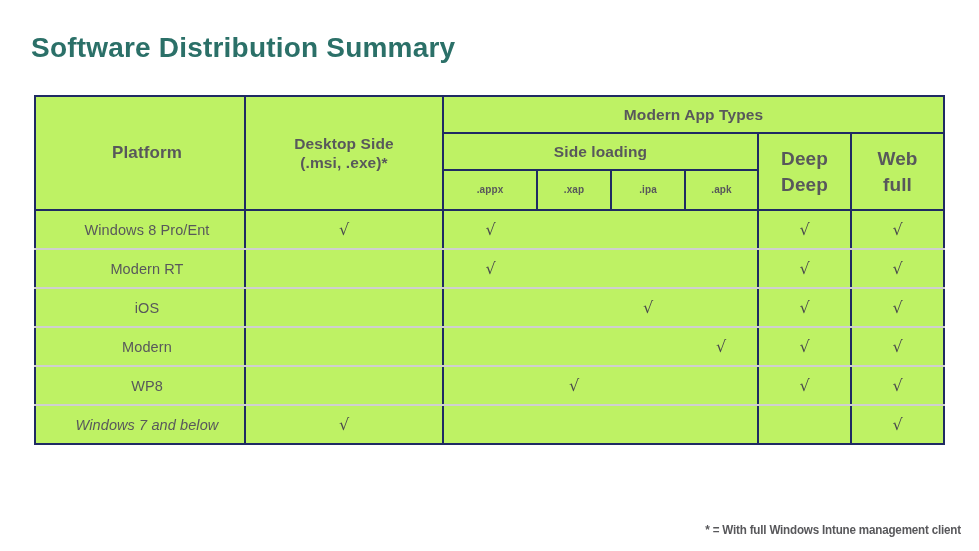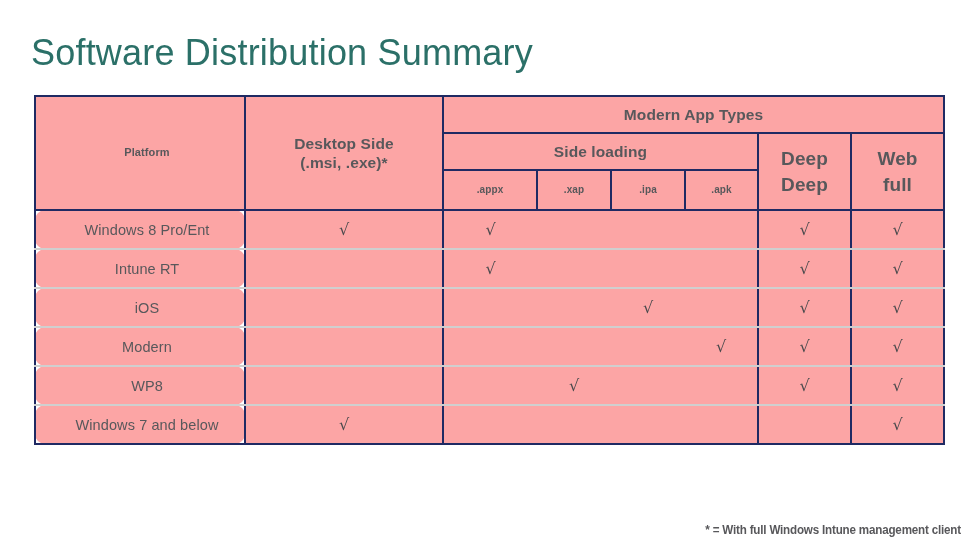--- a/index.html
+++ b/index.html
@@ -14,56 +14,56 @@
     font-family: "Liberation Sans", sans-serif;
     overflow: hidden;
     -webkit-font-smoothing: antialiased;
   }
 
   
   #slide-title {
     position: absolute;
     left: 31px;
     top: 32px;
-    font-size: 36px;
-    font-weight: 400;
+    font-size: 28px;
+    font-weight: 700;
     letter-spacing: 0.2px;
     color: #2b7068;
     white-space: nowrap;
   }
 
   
   #matrix-table {
     position: absolute;
     left: 34px;
     top: 95px;
     width: 909px;
     border-collapse: collapse;
     table-layout: fixed;
   }
   #matrix-table td, #matrix-table th {
     padding: 0;
     margin: 0;
     vertical-align: middle;
     text-align: center;
-    background: #fca5a5;
+    background: #bef264;
   }
 
   
   .hdr {
     color: #58585b;
     font-size: 10px;
     font-weight: bold;
     letter-spacing: 0.1px;
     line-height: 1.25;
   }
   .hdr-platform {
     text-align: left;
     padding-left: 14px !important;
-    font-size: 11px;
+    font-size: 17px;
   }
   .hdr-big {
     font-size: 15.5px;
   }
   .hdr-stack {
     font-size: 19px;
     line-height: 1.35;
   }
 
   
@@ -71,29 +71,29 @@
   .bl { border-left: 2px solid #1f2a63; }
   .br { border-right: 2px solid #1f2a63; }
 
   
   .body-row td {
     height: 37px;
     border-bottom: 2px solid #cfcfcf;
   }
   .body-row:last-child td {
     border-bottom: 2px solid #1f2a63;
+    font-style: italic;
   }
   .platform-cell {
     text-align: left;
     padding-left: 14px !important;
     color: #58585b;
     font-size: 14.5px;
     font-weight: 400;
     letter-spacing: 0.1px;
-    border-radius: 10px;
   }
   .check-cell {
     color: #4a4a4d;
     font-size: 16px;
     font-weight: 400;
     font-family: "DejaVu Sans", sans-serif;
   }
 
   
   #footnote {
@@ -160,21 +160,21 @@
     <td class="check-cell br">√</td>
     <td class="check-cell">√</td>
     <td class="check-cell"></td>
     <td class="check-cell"></td>
     <td class="check-cell br"></td>
     <td class="check-cell br">√</td>
     <td class="check-cell br">√</td>
   </tr>
 
   <tr class="body-row">
-    <td class="platform-cell bl br">Intune RT</td>
+    <td class="platform-cell bl br">Modern RT</td>
     <td class="check-cell br"></td>
     <td class="check-cell">√</td>
     <td class="check-cell"></td>
     <td class="check-cell"></td>
     <td class="check-cell br"></td>
     <td class="check-cell br">√</td>
     <td class="check-cell br">√</td>
   </tr>
 
   <tr class="body-row">

